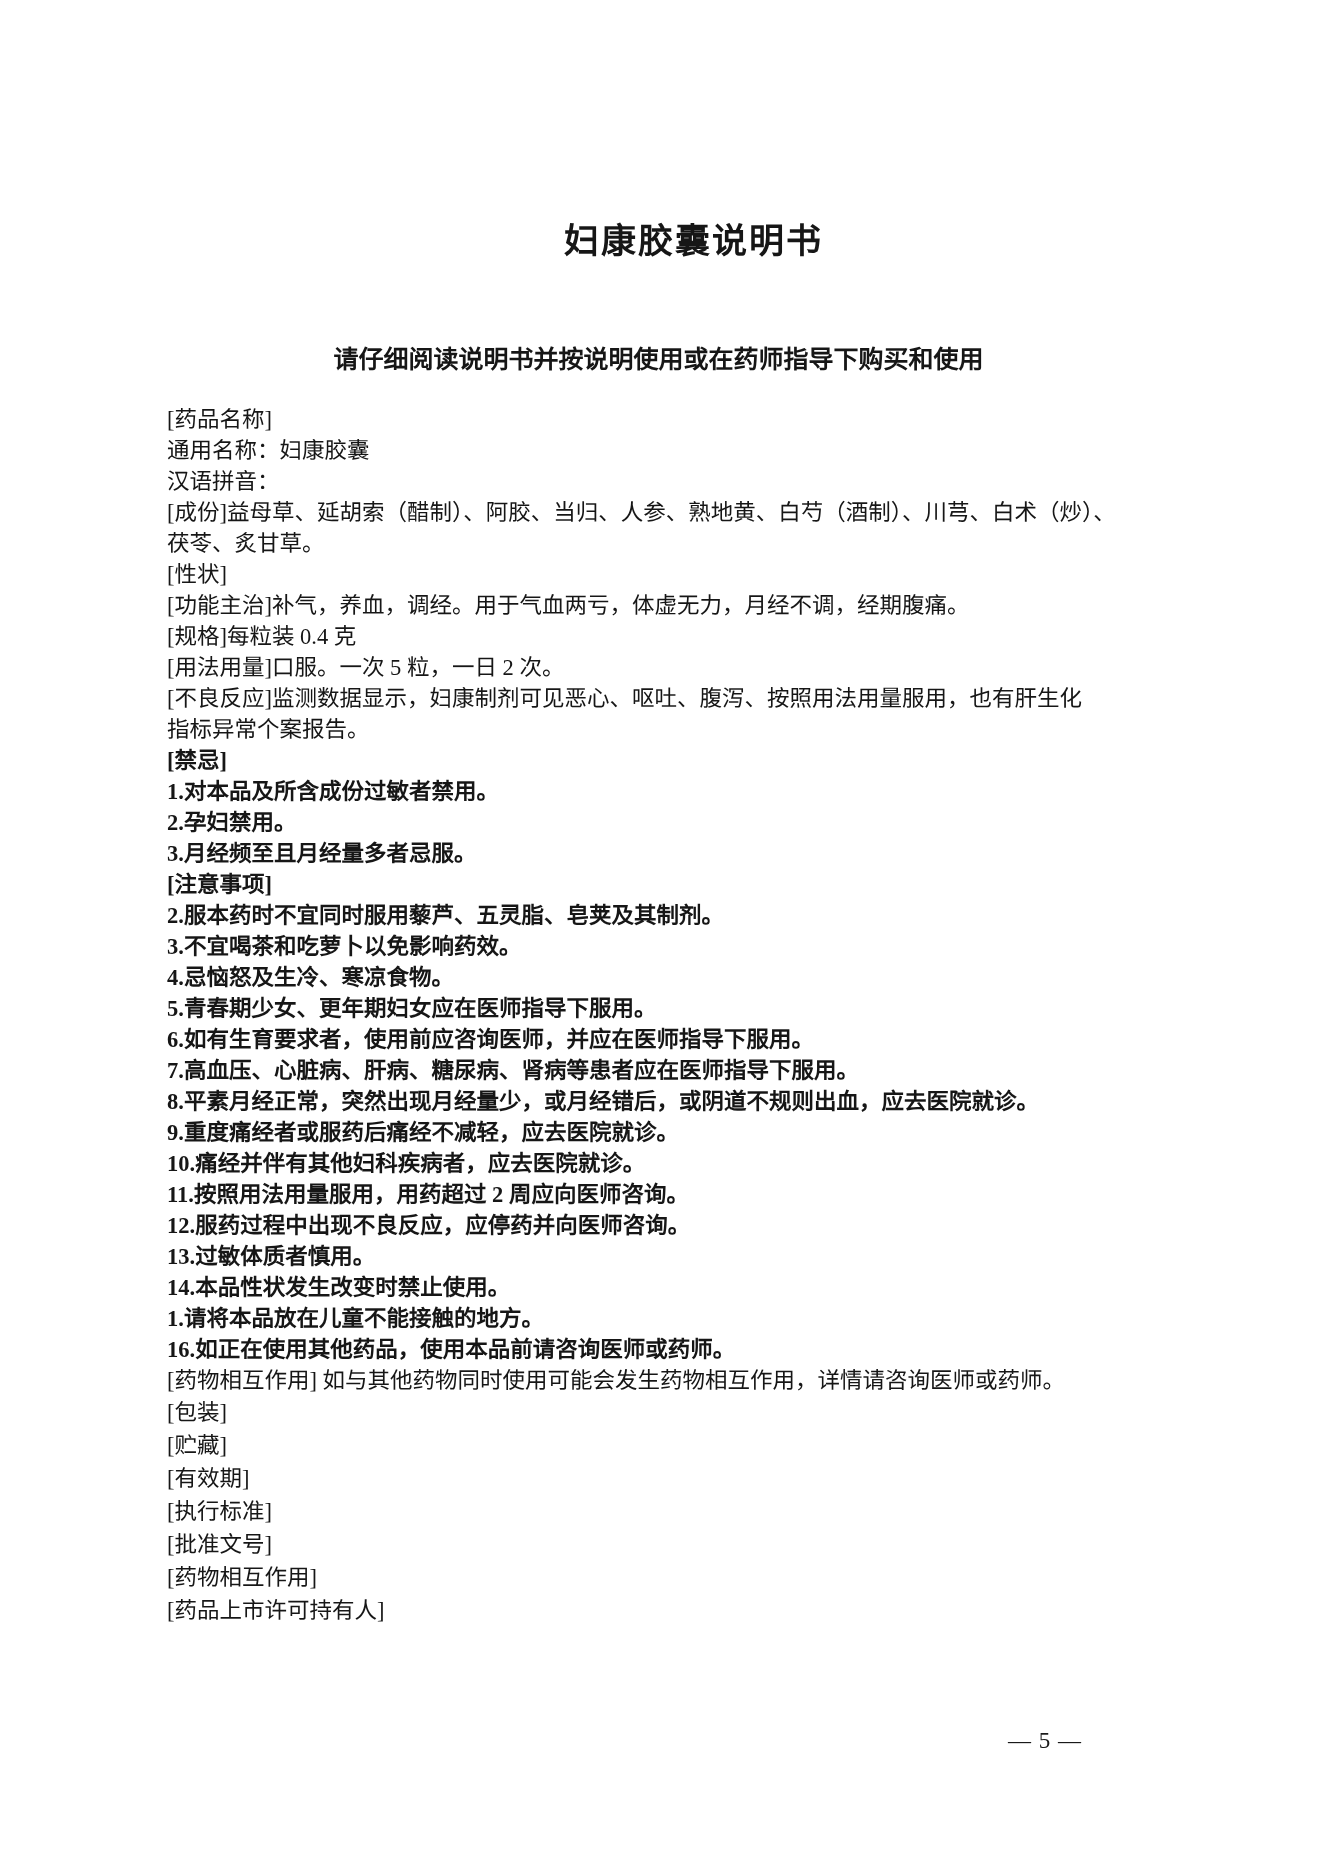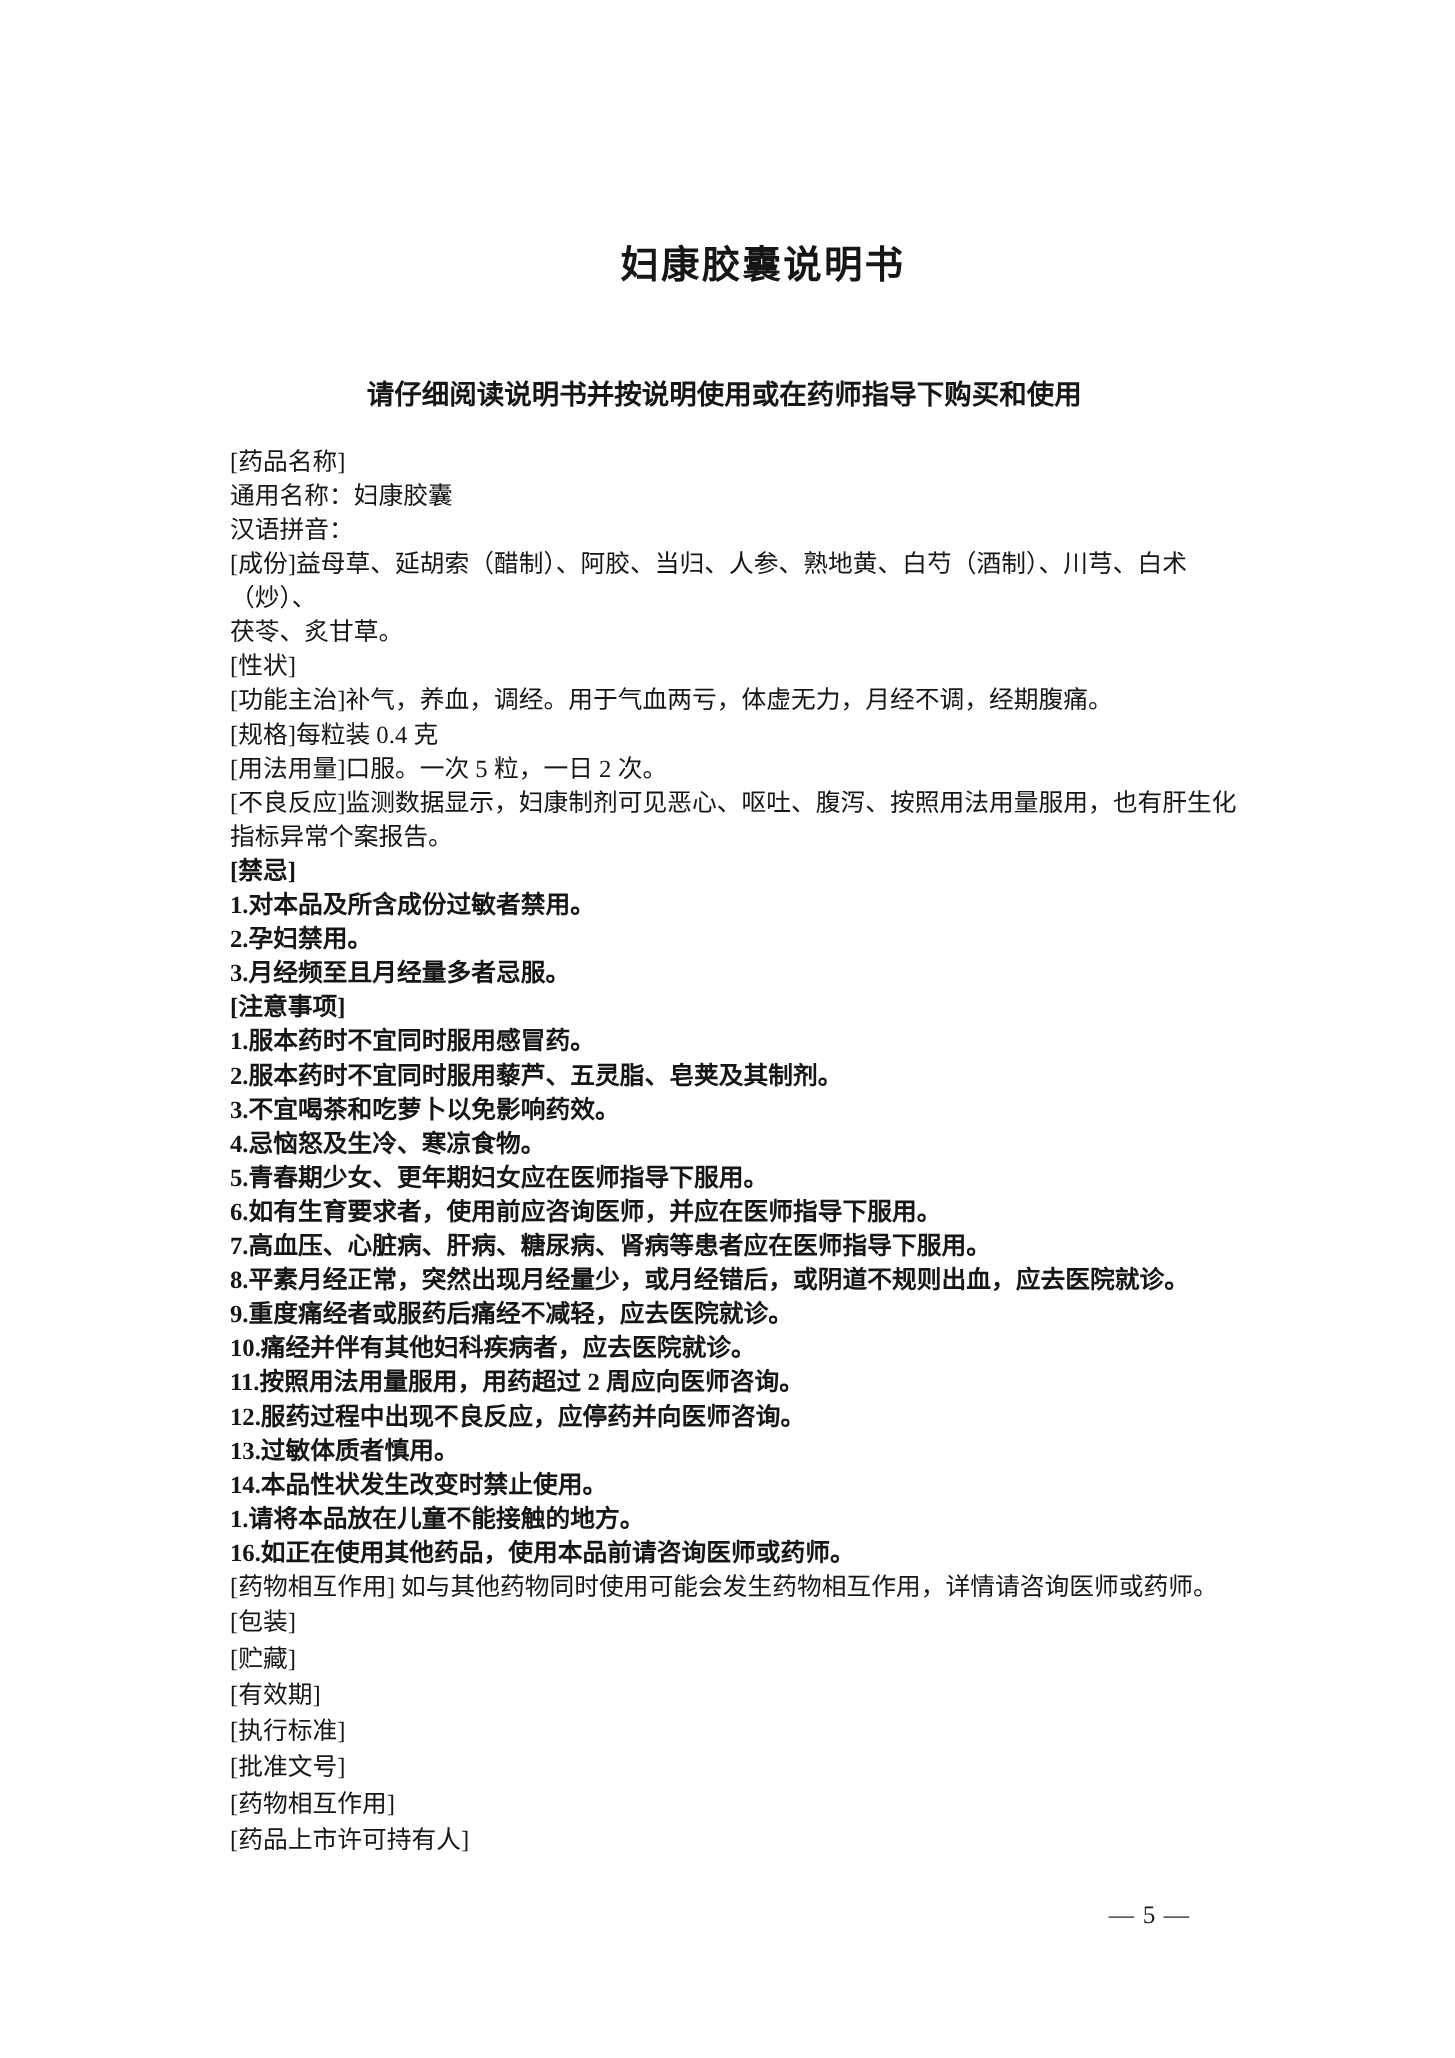--- a/index.html
+++ b/index.html
@@ -37,21 +37,20 @@
     margin: 11px;
     padding-top: 77px;
     font-size: 25px;
     line-height: 25px;
     font-weight: bold;
     text-align: center;
     font-family: "Liberation Sans", "DejaVu Sans", sans-serif;
   }
   .body {
     padding-top: 21px;
-    margin-left: 42px;
   }
   .body p.line {
     margin: 0;
     font-size: 22.5px;
     line-height: 31px;
     text-align: left;
     white-space: normal;
     word-break: break-all;
   }
   .body p.line.bold {
@@ -88,21 +87,20 @@
         <p class="line">[功能主治]补气，养血，调经。用于气血两亏，体虚无力，月经不调，经期腹痛。</p>
         <p class="line">[规格]每粒装 0.4 克</p>
         <p class="line">[用法用量]口服。一次 5 粒，一日 2 次。</p>
         <p class="line">[不良反应]监测数据显示，妇康制剂可见恶心、呕吐、腹泻、按照用法用量服用，也有肝生化</p>
         <p class="line">指标异常个案报告。</p>
         <p class="line bold">[禁忌]</p>
         <p class="line bold">1.对本品及所含成份过敏者禁用。</p>
         <p class="line bold">2.孕妇禁用。</p>
         <p class="line bold">3.月经频至且月经量多者忌服。</p>
         <p class="line bold">[注意事项]</p>
-        <p class="line bold">1.服本药时不宜同时服用感冒药。</p>
         <p class="line bold">2.服本药时不宜同时服用藜芦、五灵脂、皂荚及其制剂。</p>
         <p class="line bold">3.不宜喝茶和吃萝卜以免影响药效。</p>
         <p class="line bold">4.忌恼怒及生冷、寒凉食物。</p>
         <p class="line bold">5.青春期少女、更年期妇女应在医师指导下服用。</p>
         <p class="line bold">6.如有生育要求者，使用前应咨询医师，并应在医师指导下服用。</p>
         <p class="line bold">7.高血压、心脏病、肝病、糖尿病、肾病等患者应在医师指导下服用。</p>
         <p class="line bold">8.平素月经正常，突然出现月经量少，或月经错后，或阴道不规则出血，应去医院就诊。</p>
         <p class="line bold">9.重度痛经者或服药后痛经不减轻，应去医院就诊。</p>
         <p class="line bold">10.痛经并伴有其他妇科疾病者，应去医院就诊。</p>
         <p class="line bold">11.按照用法用量服用，用药超过 2 周应向医师咨询。</p>

